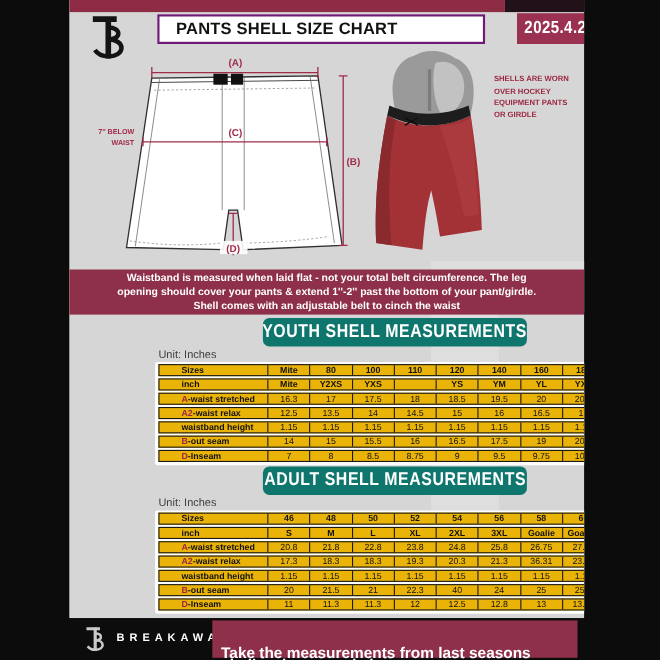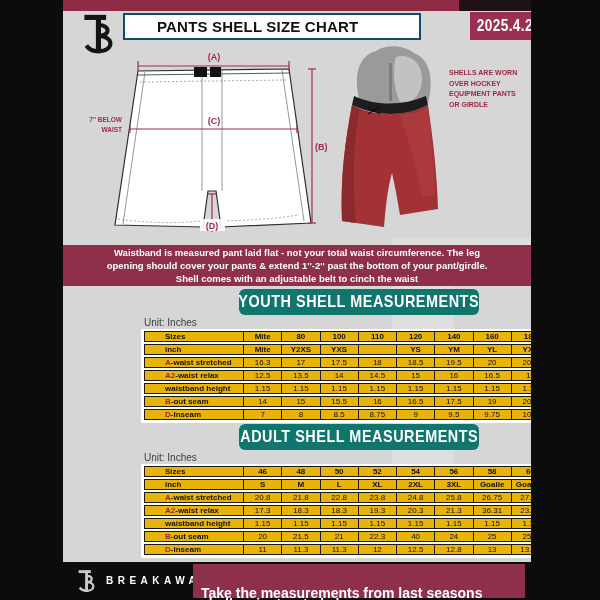--- a/index.html
+++ b/index.html
@@ -6,22 +6,22 @@
   body{width:600px;height:600px;position:relative;overflow:hidden;background:#0c0c0c;
        font-family:"Liberation Sans",sans-serif;}
   .page{position:absolute;left:63px;top:0;width:468px;height:562px;background:#d6d6d6;overflow:hidden;}
   .watermark{position:absolute;left:300px;top:170px;font-size:430px;font-weight:700;color:#dedede;line-height:1;z-index:0;}
   .layer{position:absolute;inset:0;z-index:1;}
 
   
   .topbar{position:absolute;left:0;top:0;width:396px;height:11px;background:#8e2b45;}
   .topbar-dark{position:absolute;left:396px;top:0;width:72px;height:11px;background:#201218;}
   .logo{position:absolute;left:17px;top:11px;width:42px;height:46px;color:#141414;}
-  .titlebox{position:absolute;left:60px;top:13px;width:298px;height:27px;background:#fff;border:2px solid #0c4a6e;
-            box-sizing:border-box;display:flex;align-items:center;padding-left:17px;}
+  .titlebox{position:absolute;left:80px;top:13px;width:298px;height:27px;background:#fff;border:2px solid #701a75;
+            box-sizing:border-box;display:flex;align-items:center;}
   .titlebox span{font-size:15px;font-weight:700;color:#111;padding-left:15px;letter-spacing:0.2px;}
   .datebox{position:absolute;left:385px;top:12px;width:78px;height:28px;background:#9b3150;display:flex;
            align-items:center;justify-content:center;margin-left:22px;}
   .datebox span{color:#fff;font-size:16px;font-weight:700;display:inline-block;transform:scaleX(0.85);letter-spacing:0.5px;}
 
   
   .dg-label{font-size:9px;font-weight:700;fill:#a02c4a;}
   .dg-small{font-size:6.5px;font-weight:700;fill:#a02c4a;}
   .photo-note{position:absolute;left:386px;top:68px;width:80px;color:#9c2742;font-size:7px;font-weight:700;line-height:10.5px;}
 
@@ -128,21 +128,21 @@
     </svg>
 
     <div class="photo-note">
       <div>SHELLS ARE WORN</div>
       <div>OVER HOCKEY</div>
       <div>EQUIPMENT PANTS</div>
       <div>OR GIRDLE</div>
     </div>
 
     <div class="banner">
-      <div>Waistband is measured pant laid flat - not your total waist circumference. The leg</div>
+      <div>Waistband is measured when laid flat - not your total belt circumference. The leg</div>
       <div>opening should cover your pants &amp; extend 1''-2'' past the bottom of your pant/girdle.</div>
       <div>Shell comes with an adjustable belt to cinch the waist</div>
     </div>
 
     <div class="sect" style="top:289px;">
       <span>YOUTH SHELL MEASUREMENTS</span>
     </div>
     <div class="unit" style="top:317px;">Unit: Inches</div>
     <div class="panel" style="top:329px;"></div>
     <div class="meas-table" style="top:331px;">

